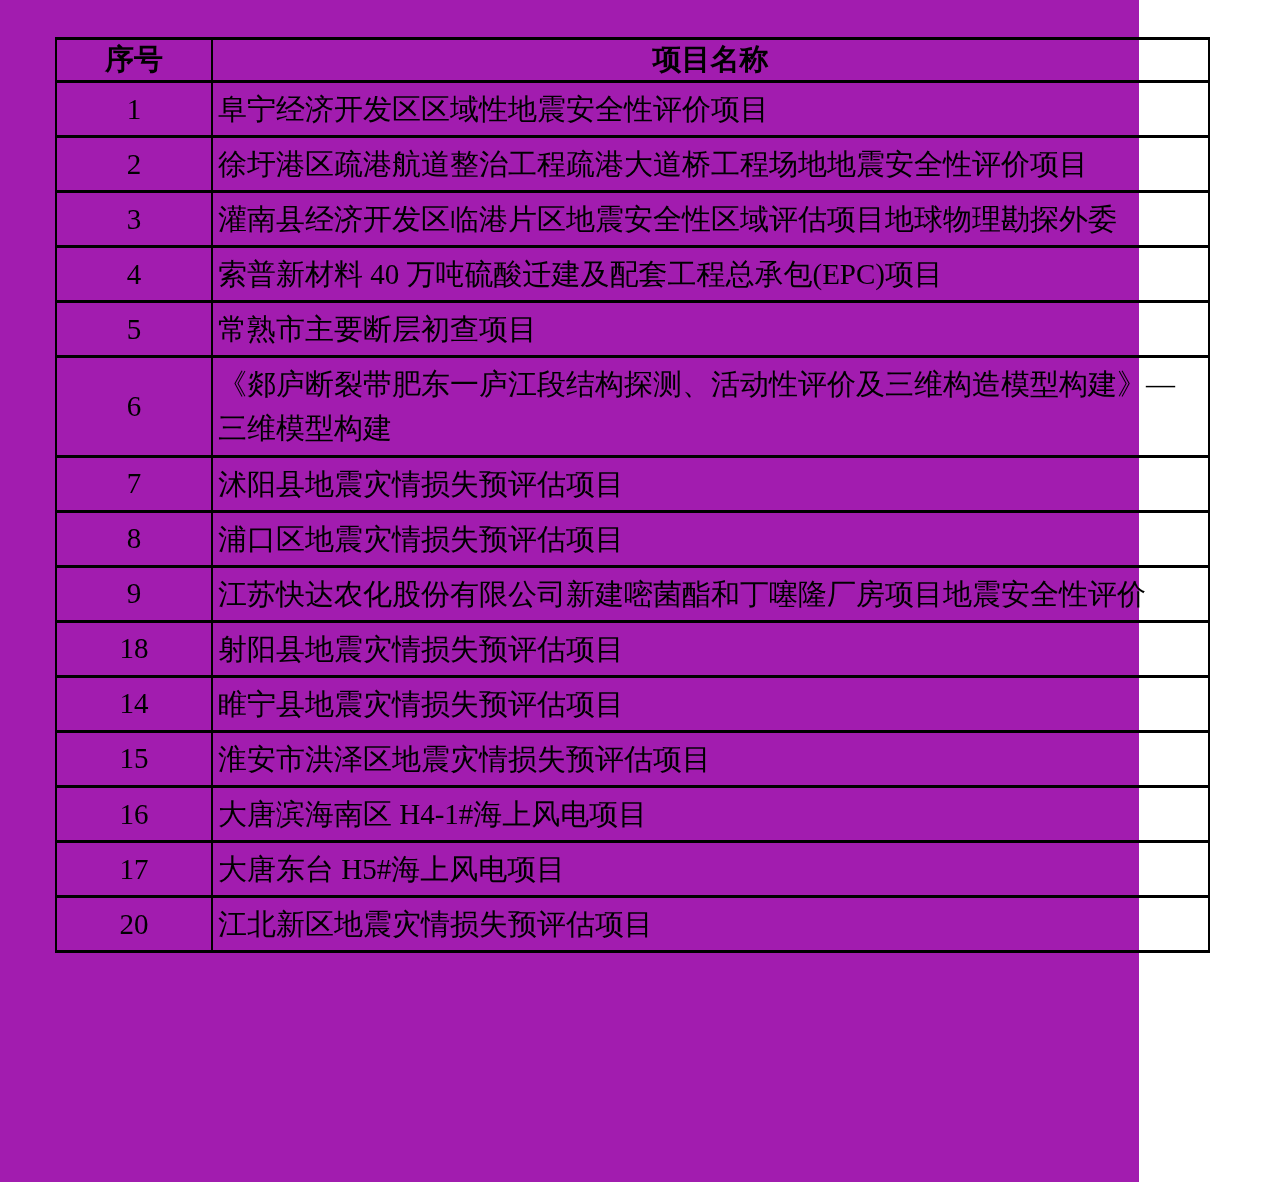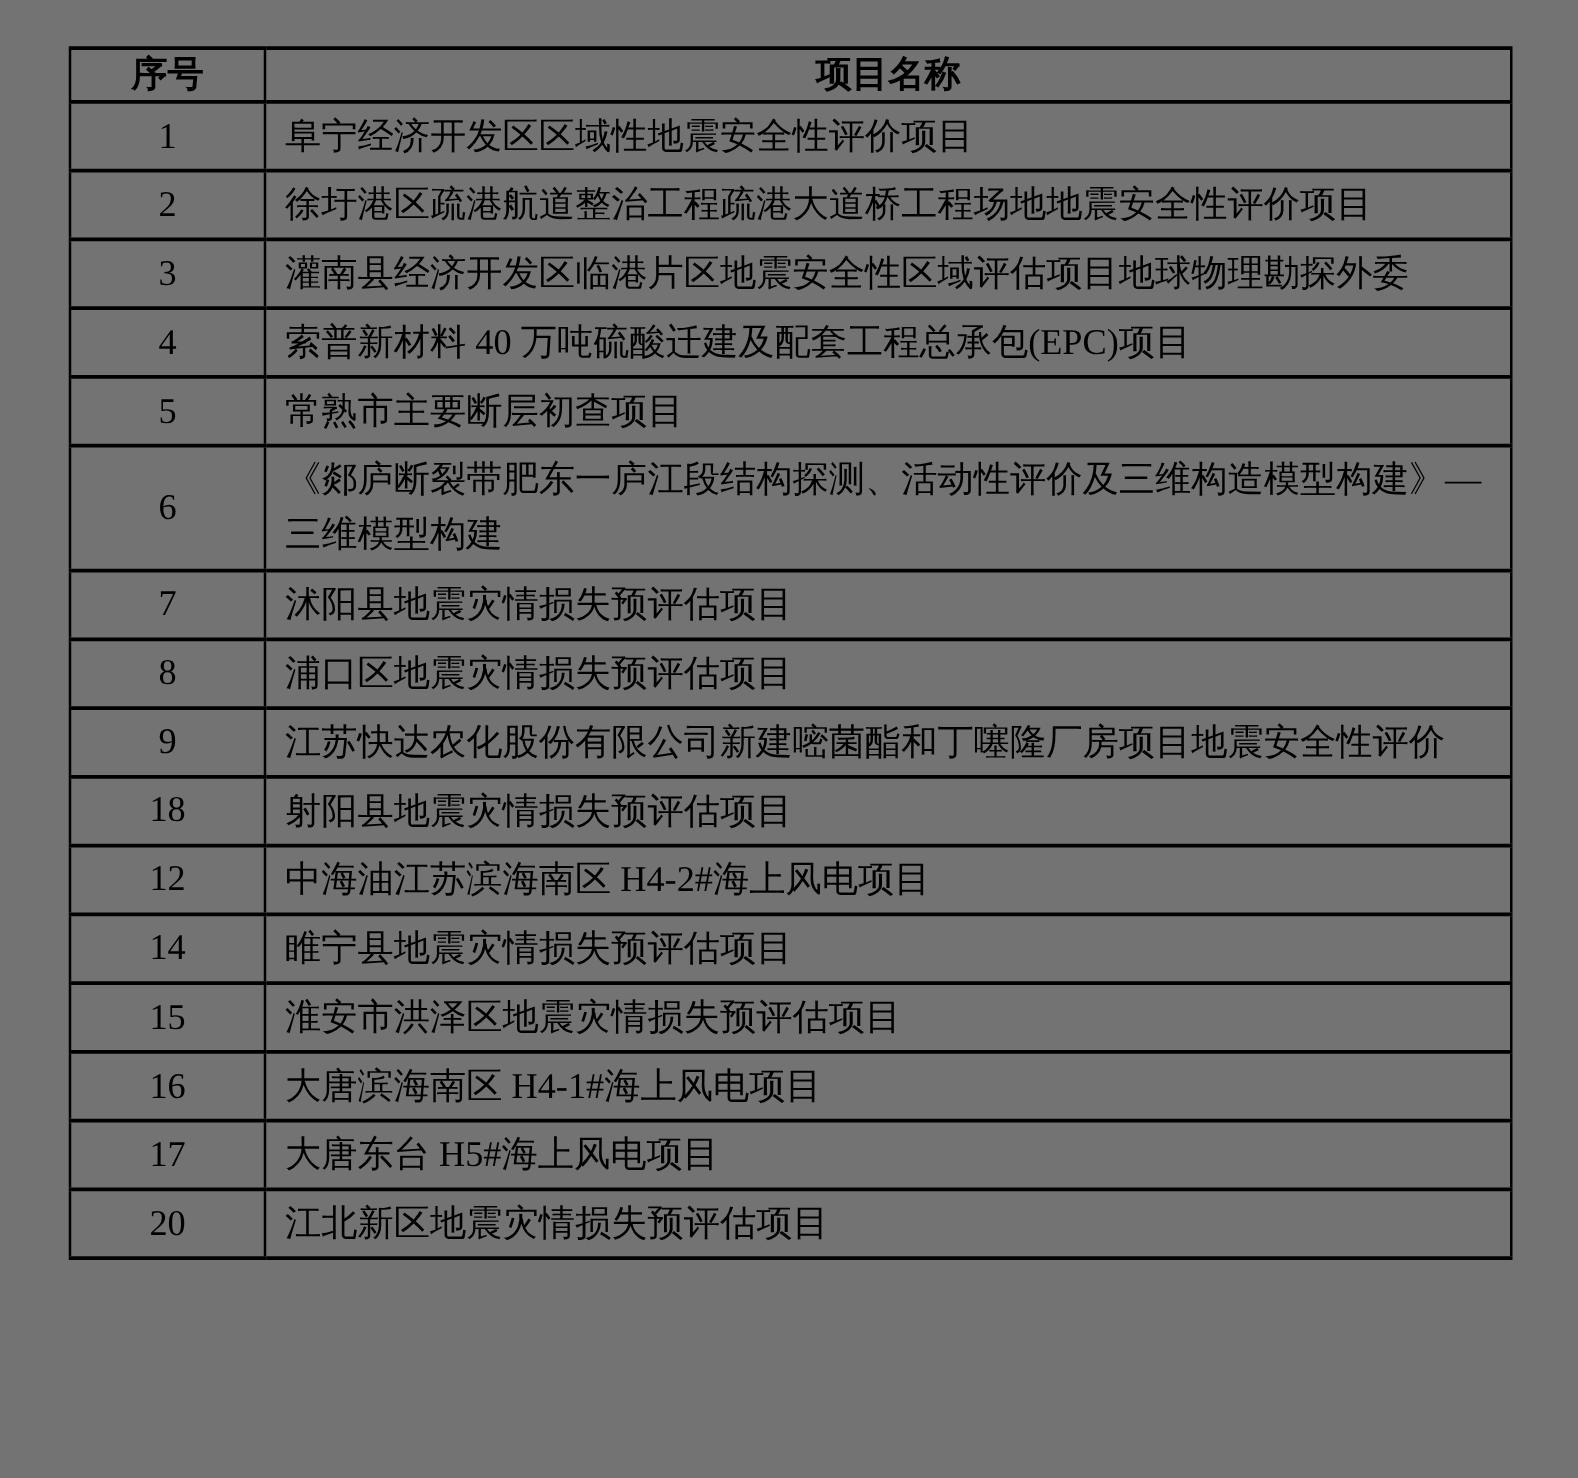--- a/index.html
+++ b/index.html
@@ -11,23 +11,23 @@
     width: 1262px;
     height: 1182px;
     position: relative;
     font-family: "Liberation Serif", "DejaVu Serif", serif;
     color: #000000;
   }
   .page {
     position: absolute;
     left: 0;
     top: 0;
-    width: 1262px;
+    width: 1139px;
     height: 1182px;
-    background: #737373;
+    background: #a21caf;
   }
   table.project-table {
     position: absolute;
     left: 55px;
     top: 37px;
     width: 1153px;
     border-collapse: collapse;
     table-layout: fixed;
   }
   th, td {
@@ -45,21 +45,21 @@
     height: 40px;
     padding: 0;
   }
   td.col-index {
     text-align: center;
     height: 42px;
     padding: 0;
   }
   td.col-name {
     text-align: left;
-    padding: 4px 8px 4px 15px;
+    padding: 4px 8px 4px 5px;
     line-height: 1.52;
     white-space: pre-wrap;
   }
 </style>
 </head>
 <body>
 
 <div class="page">
   <table class="project-table">
     <colgroup>
@@ -108,24 +108,20 @@
         </tr>
         <tr>
           <td class="col-index">9</td>
           <td class="col-name">江苏快达农化股份有限公司新建嘧菌酯和丁噻隆厂房项目地震安全性评价</td>
         </tr>
         <tr>
           <td class="col-index">18</td>
           <td class="col-name">射阳县地震灾情损失预评估项目</td>
         </tr>
         <tr>
-          <td class="col-index">12</td>
-          <td class="col-name">中海油江苏滨海南区 H4-2#海上风电项目</td>
-        </tr>
-        <tr>
           <td class="col-index">14</td>
           <td class="col-name">睢宁县地震灾情损失预评估项目</td>
         </tr>
         <tr>
           <td class="col-index">15</td>
           <td class="col-name">淮安市洪泽区地震灾情损失预评估项目</td>
         </tr>
         <tr>
           <td class="col-index">16</td>
           <td class="col-name">大唐滨海南区 H4-1#海上风电项目</td>

